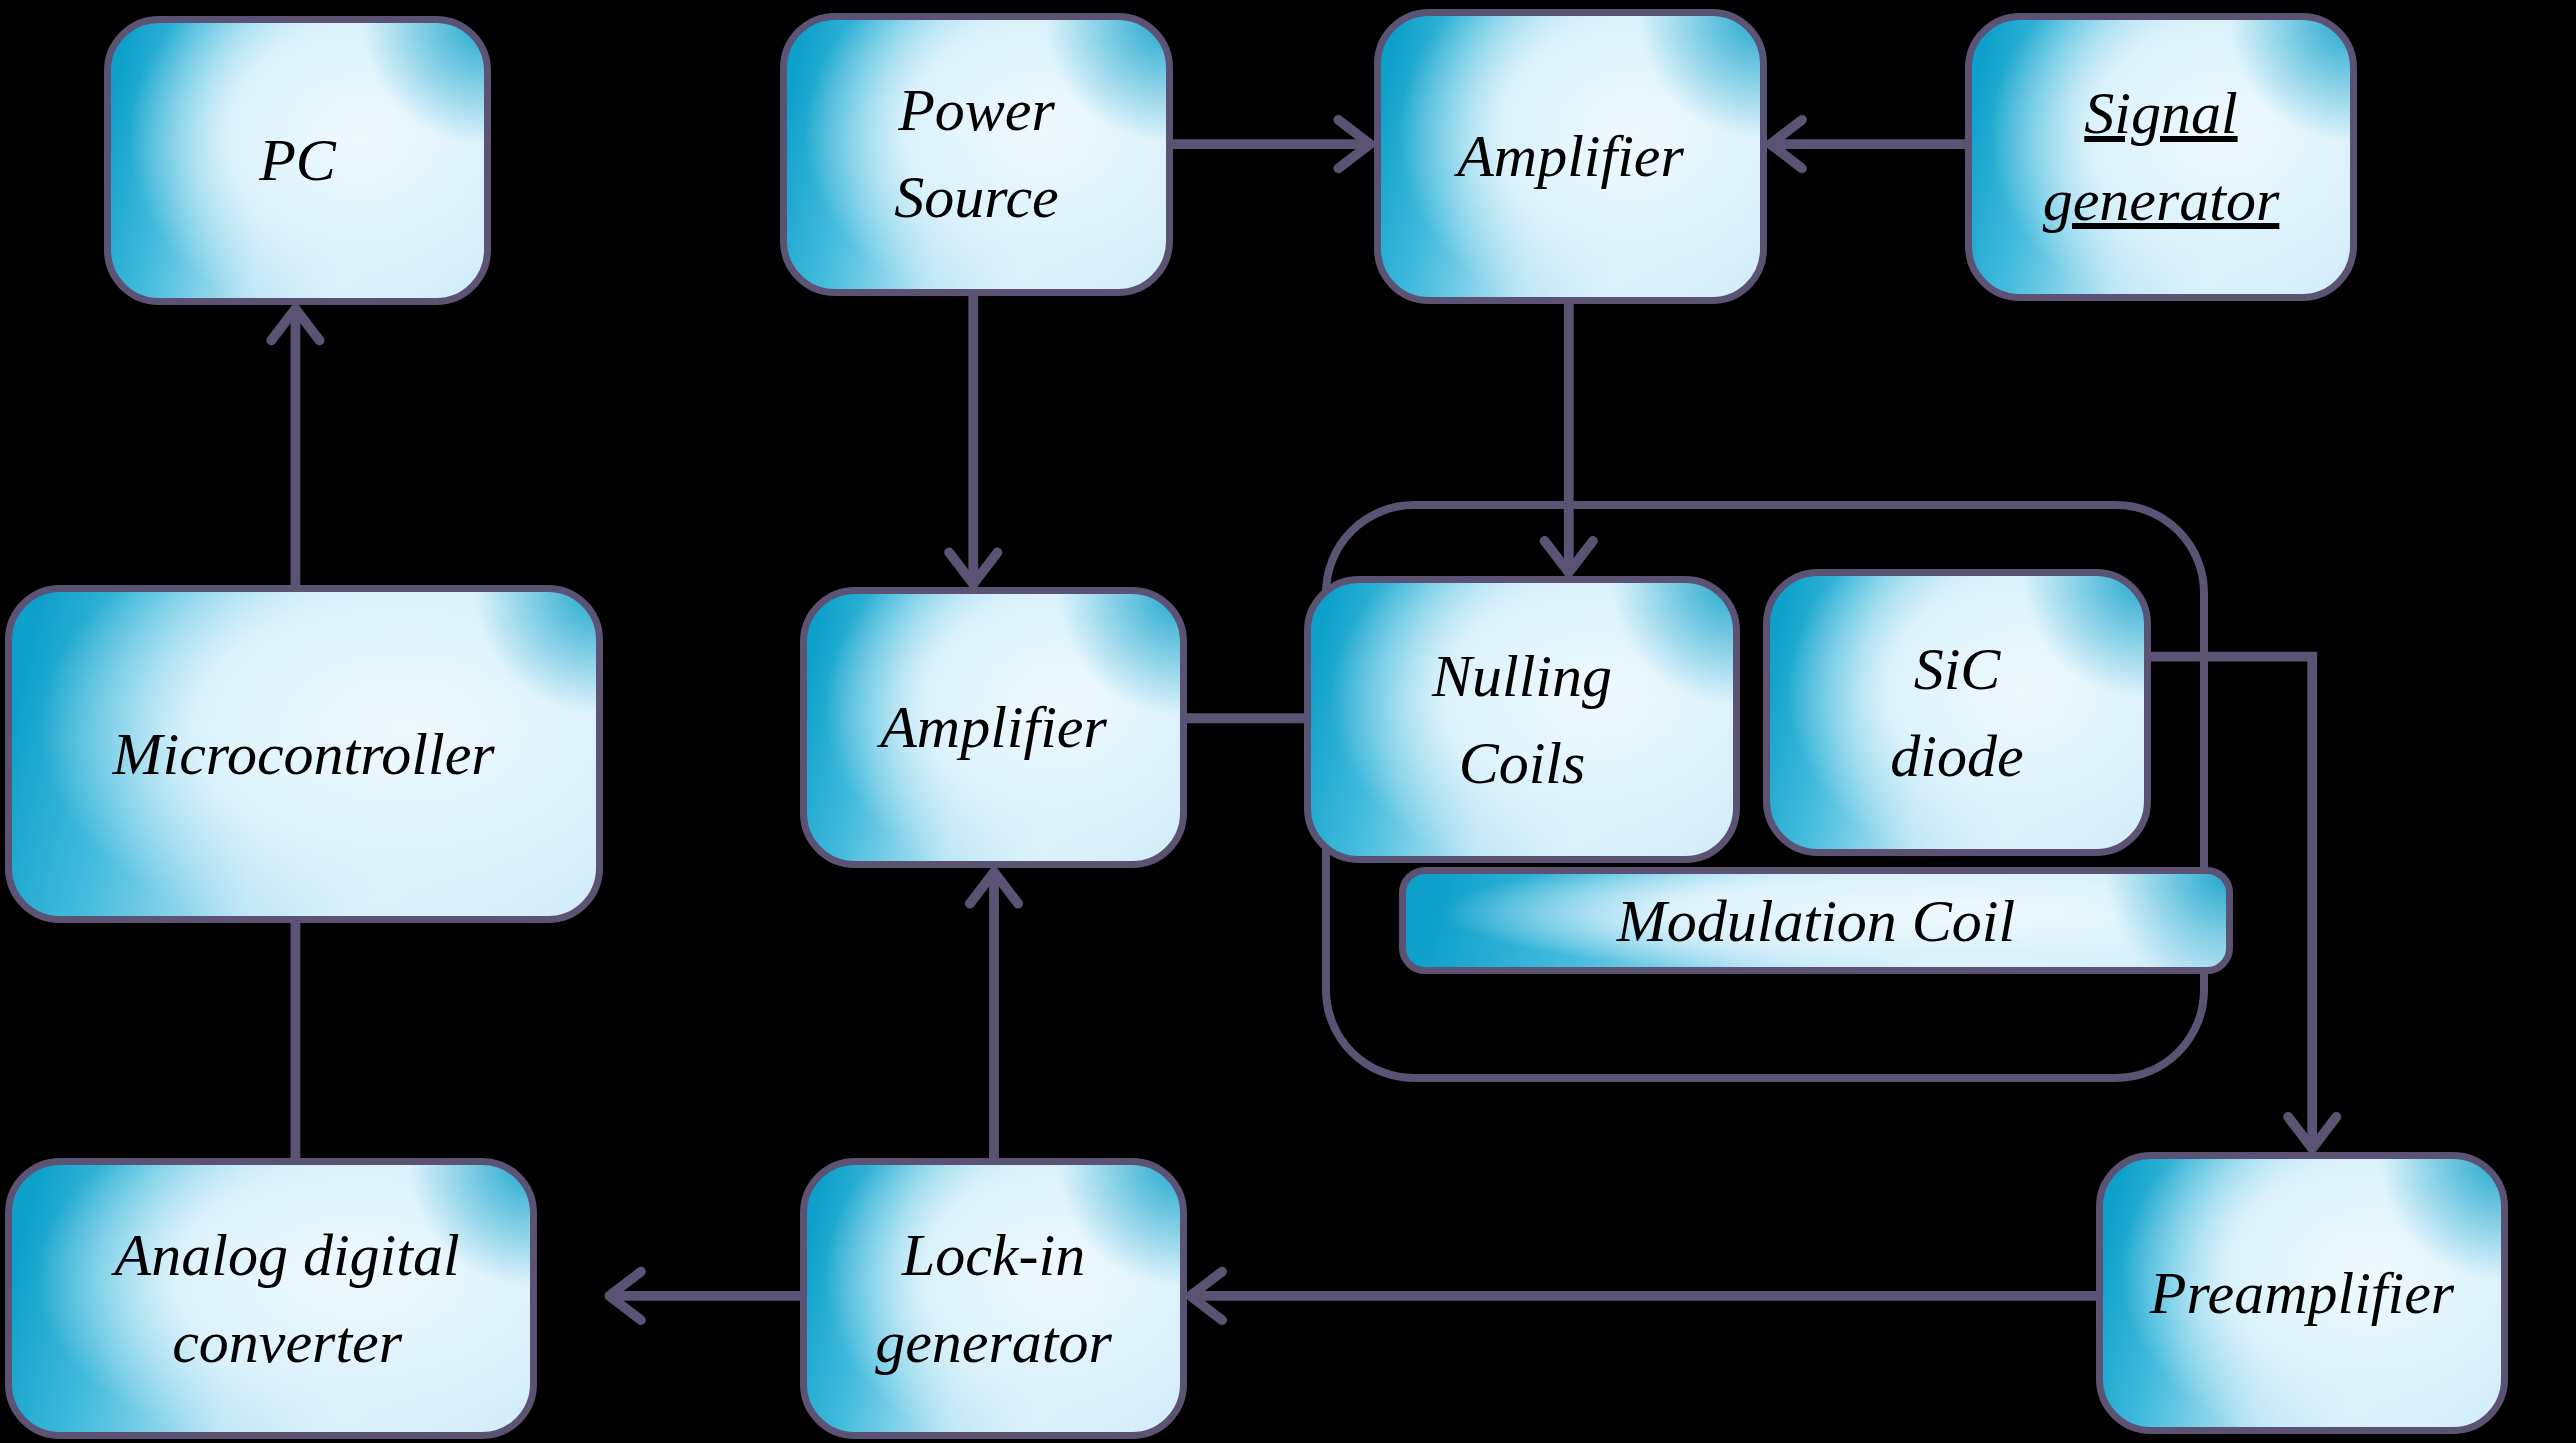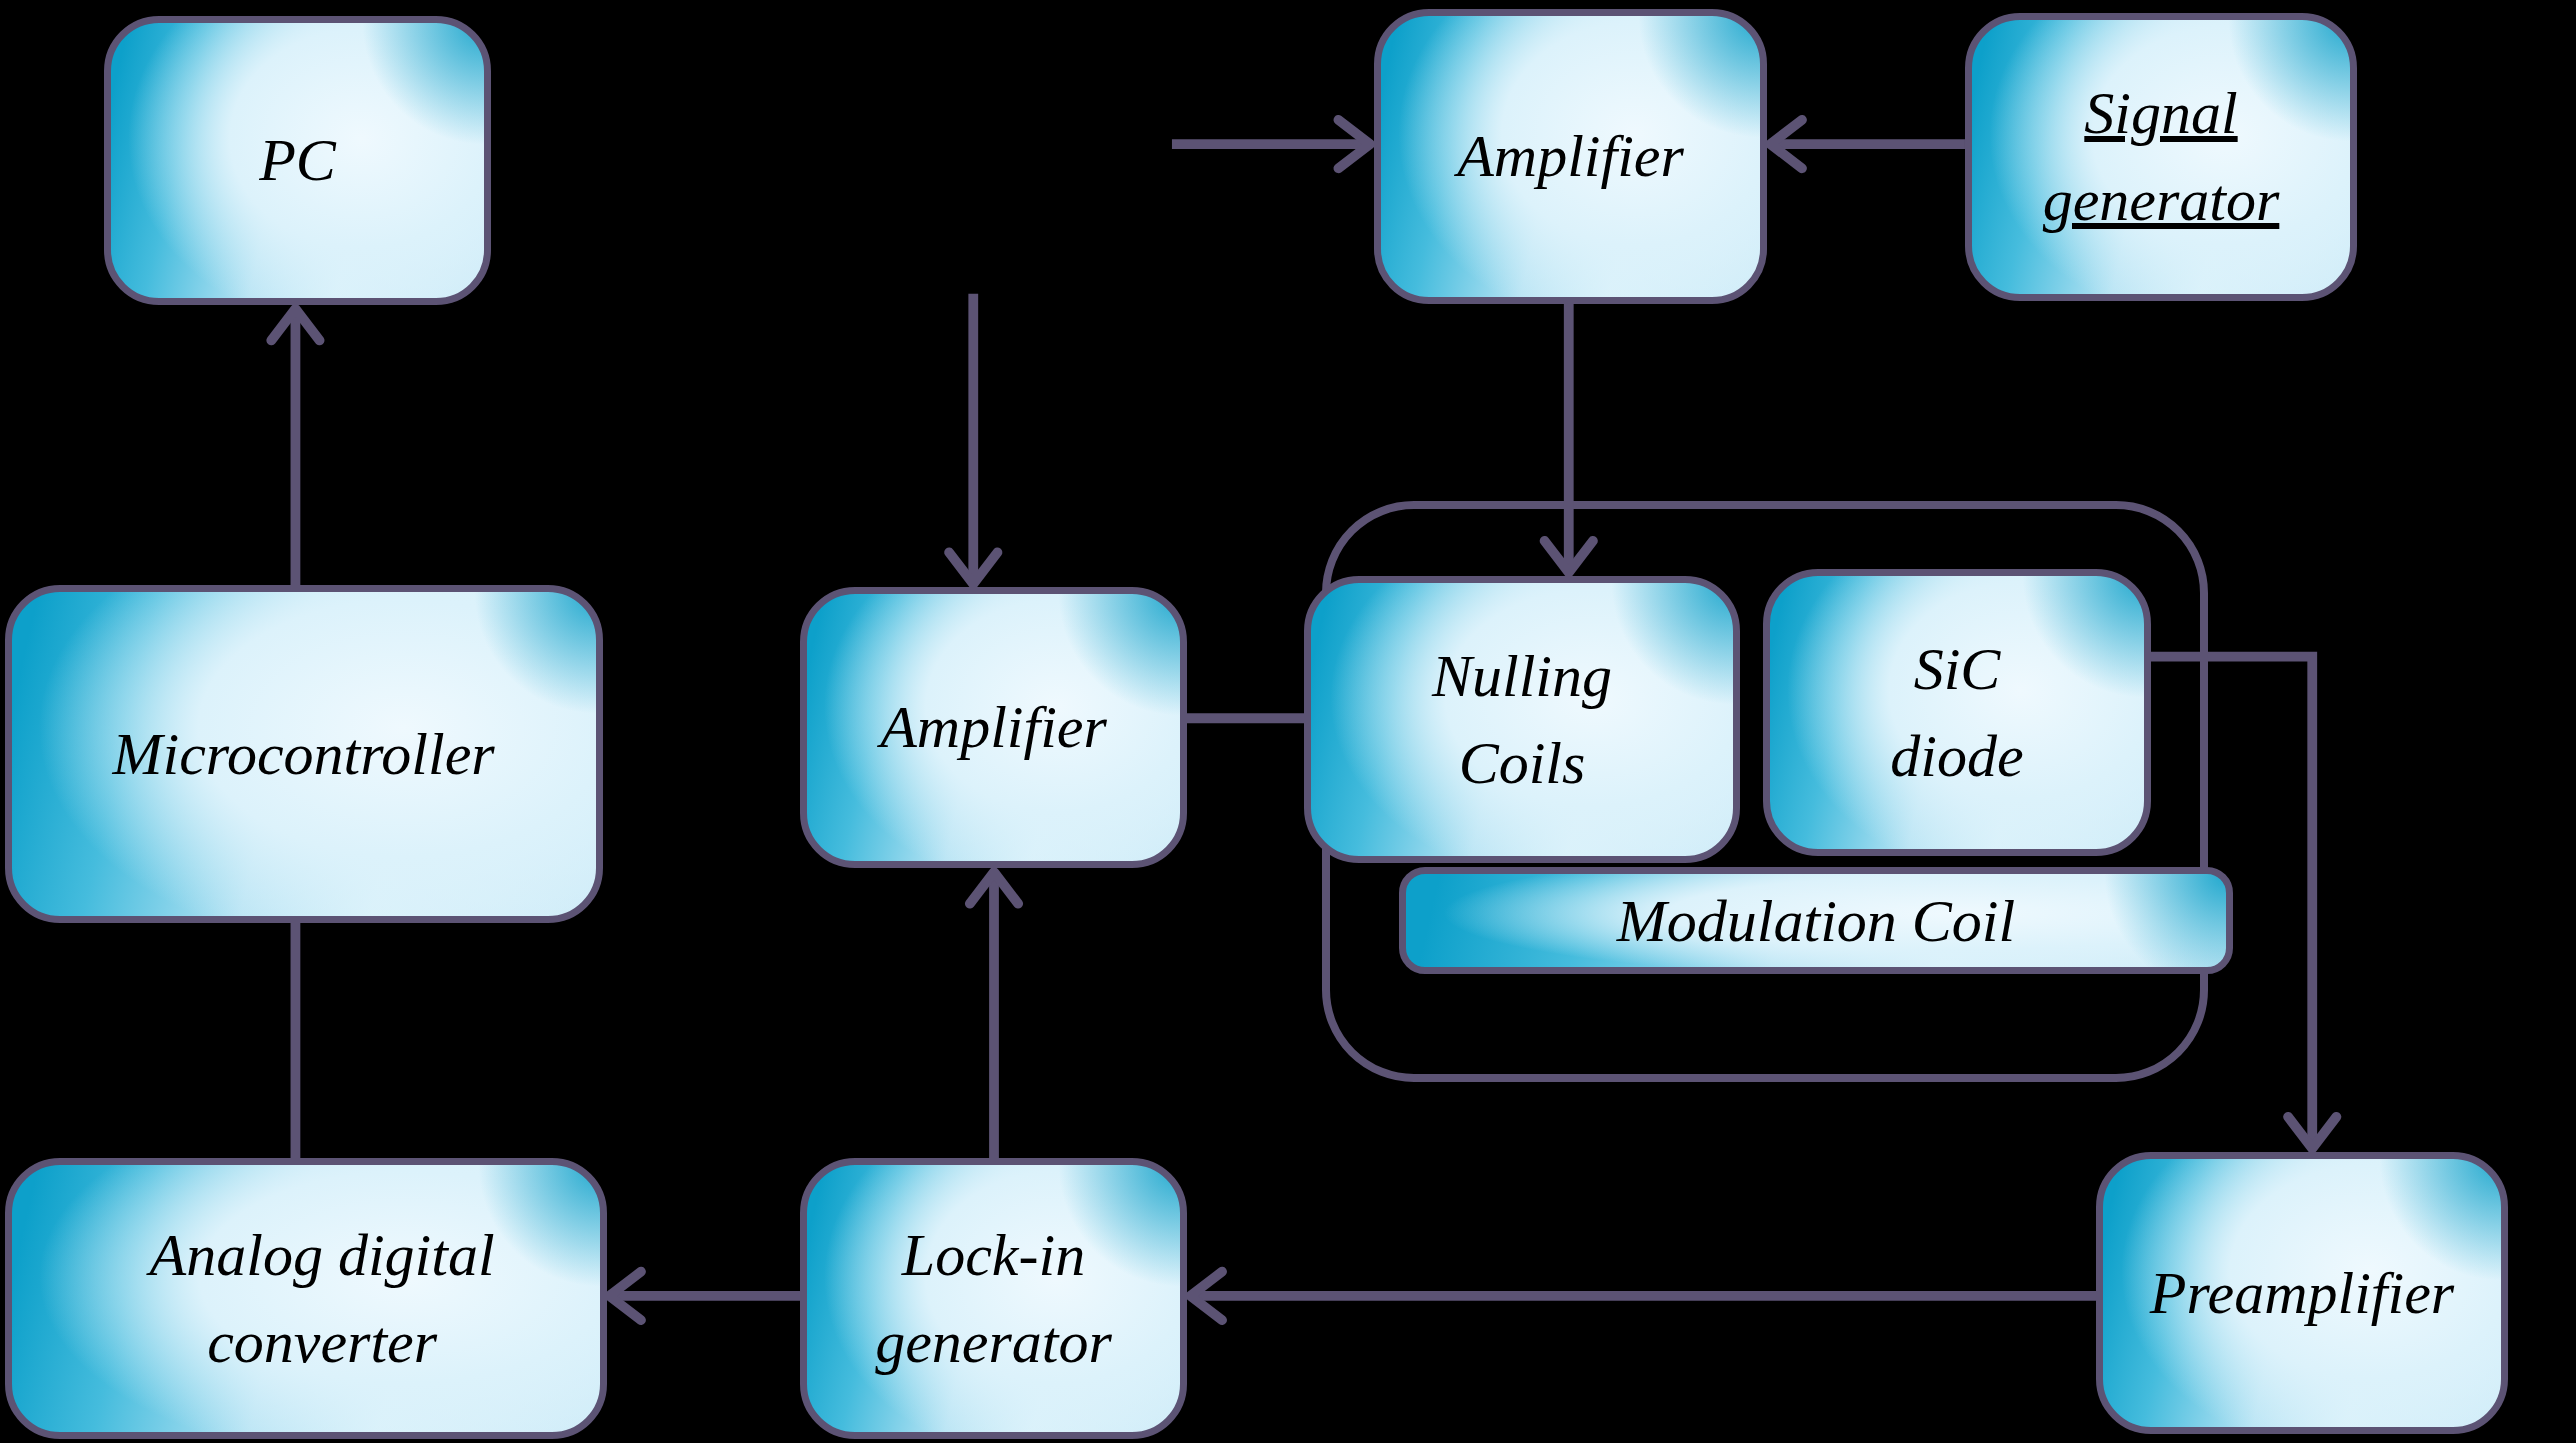--- a/index.html
+++ b/index.html
@@ -87,20 +87,24 @@
     </g>
     <g>
       <path d="M 513 1018 L 513 536" marker-end="url(#arr)"></path>
     </g>
   </svg>
 
   <div class="node" style="left:104px;top:16px;width:387px;height:289px;">
     <span>PC</span>
   </div>
 
+  <div class="node" style="left:780px;top:12.7px;width:393px;height:283px;">
+    <span>Power
+Source</span>
+  </div>
 
   <div class="node" style="left:1374px;top:9.2px;width:393px;height:295px;">
     <span>Amplifier</span>
   </div>
 
   <div class="node" style="left:1965px;top:12.7px;width:392px;height:288px;text-decoration:underline;">
     <span>Signal
 generator</span>
   </div>
 
@@ -119,21 +123,21 @@
 
   <div class="node" style="left:1763px;top:569px;width:388px;height:287px;">
     <span>SiC
 diode</span>
   </div>
 
   <div class="node node--flat" style="left:1399px;top:867px;width:834px;height:107px;">
     <span>Modulation Coil</span>
   </div>
 
-  <div class="node" style="left:4.6px;top:1158px;width:602px;height:281px;padding-left:33px;">
+  <div class="node" style="left:4.6px;top:1158px;width:532px;height:281px;padding-left:33px;">
     <span>Analog digital
 converter</span>
   </div>
 
   <div class="node" style="left:800px;top:1158px;width:387px;height:281px;">
     <span>Lock-in
 generator</span>
   </div>
 
   <div class="node" style="left:2096px;top:1152px;width:412px;height:282px;">

